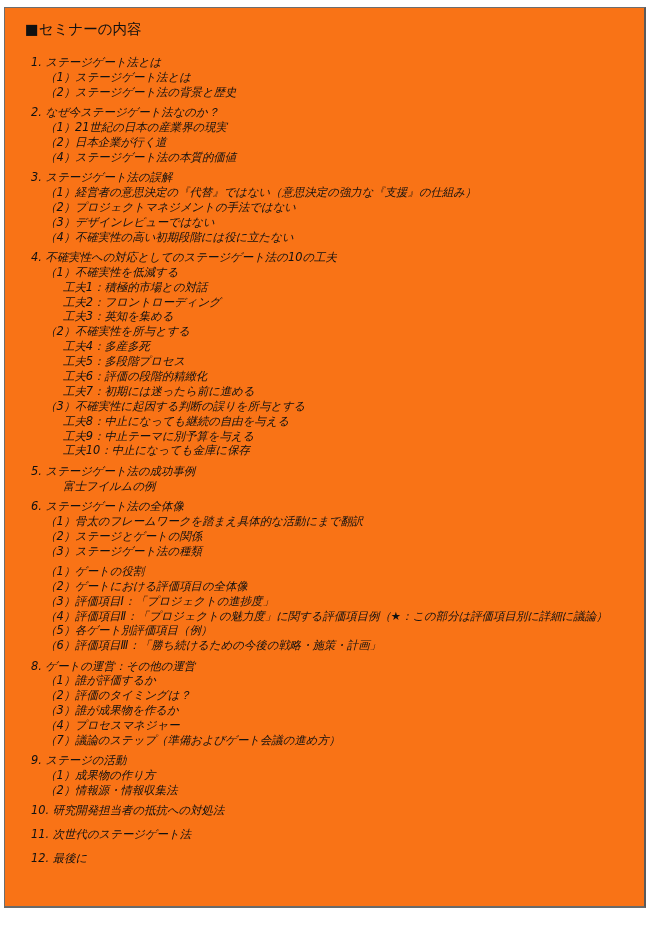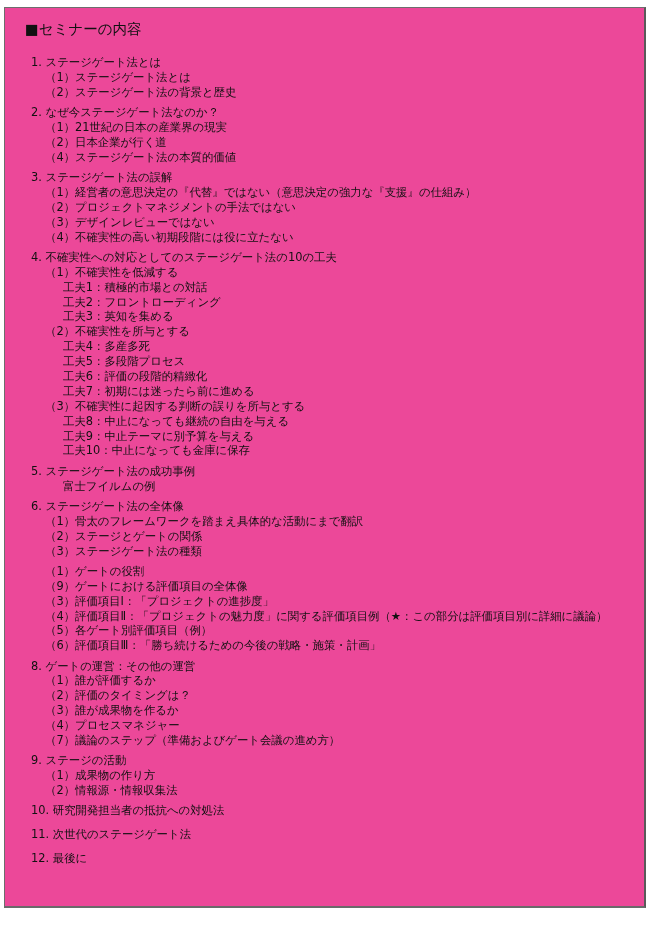--- a/index.html
+++ b/index.html
@@ -16,40 +16,41 @@
     }
     .frame {
       position: absolute;
       left: 4px;
       top: 7px;
       width: 639px;
       height: 898px;
       border: 1px solid #6e6e6e;
       border-right: 2px solid #5a5a5a;
       border-bottom: 2px solid #6a6a6a;
-      background: #ec4899;
+      background: #f97316;
       box-sizing: content-box;
     }
     .title {
       position: absolute;
       left: 20px;
       top: 12px;
       font-size: 14.5px;
       line-height: 18px;
       letter-spacing: 0px;
       white-space: nowrap;
     }
     .content {
       position: absolute;
       left: 26px;
       top: 47px;
       width: 610px;
     }
     .section {
       margin-bottom: 5.4px;
+      font-style: italic;
     }
     .line {
       font-size: 11.4px;
       line-height: 14.9px;
       height: 14.9px;
       white-space: nowrap;
       letter-spacing: 0px;
     }
     .lvl1 { padding-left: 0px; }
     .lvl2 { padding-left: 14px; }
@@ -109,21 +110,21 @@
 
     <div class="section">
       <div class="line lvl1">6. ステージゲート法の全体像</div>
       <div class="line lvl2">（1）骨太のフレームワークを踏まえ具体的な活動にまで翻訳</div>
       <div class="line lvl2">（2）ステージとゲートの関係</div>
       <div class="line lvl2">（3）ステージゲート法の種類</div>
     </div>
 
     <div class="section">
       <div class="line lvl2">（1）ゲートの役割</div>
-      <div class="line lvl2">（9）ゲートにおける評価項目の全体像</div>
+      <div class="line lvl2">（2）ゲートにおける評価項目の全体像</div>
       <div class="line lvl2">（3）評価項目Ⅰ：「プロジェクトの進捗度」</div>
       <div class="line lvl2">（4）評価項目Ⅱ：「プロジェクトの魅力度」に関する評価項目例（★：この部分は評価項目別に詳細に議論）</div>
       <div class="line lvl2">（5）各ゲート別評価項目（例）</div>
       <div class="line lvl2">（6）評価項目Ⅲ：「勝ち続けるための今後の戦略・施策・計画」</div>
     </div>
 
     <div class="section">
       <div class="line lvl1">8. ゲートの運営：その他の運営</div>
       <div class="line lvl2">（1）誰が評価するか</div>
       <div class="line lvl2">（2）評価のタイミングは？</div>

